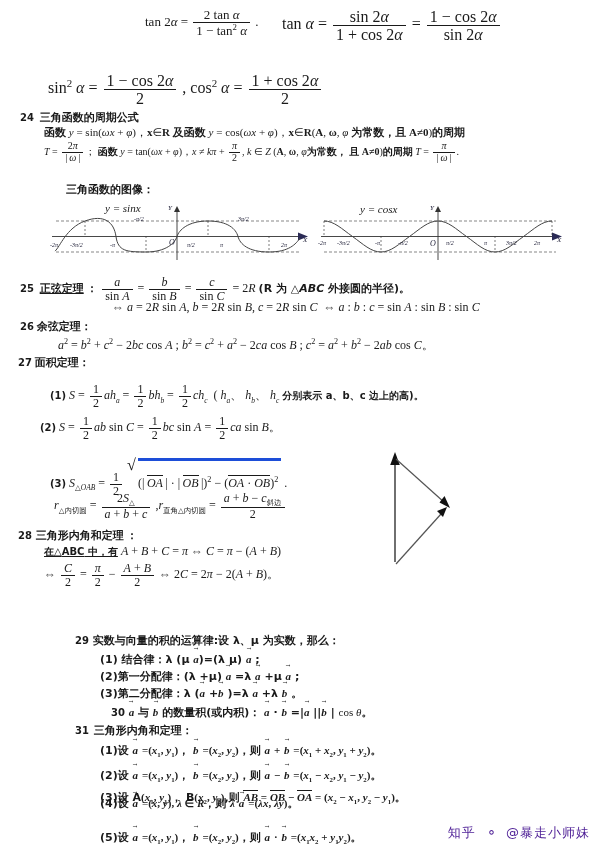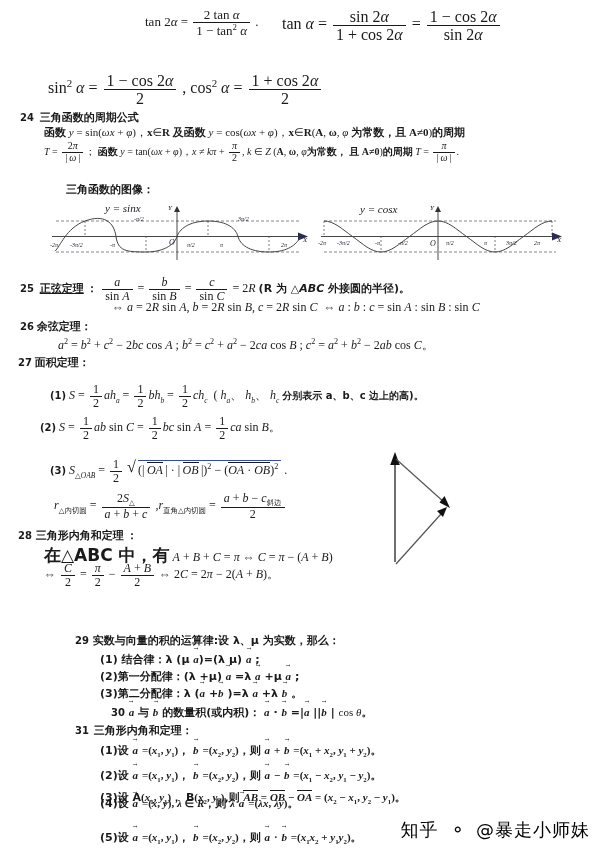--- a/index.html
+++ b/index.html
@@ -20,32 +20,32 @@
   .fr .n{display:block;padding:0 3px;border-bottom:1px solid #1a1a1a;}
   .fr .d{display:block;padding:0 3px;}
   .sup{font-size:.68em;vertical-align:super;}
   .sub{font-size:.62em;vertical-align:sub;}
   .vec{position:relative;display:inline-block;padding-top:1px;}
   .vec::after{content:"\2192";position:absolute;left:50%;top:-9px;
     transform:translateX(-50%) scaleX(.8);font-size:.8em;line-height:1;}
   .ovl{border-top:1px solid #1a1a1a;display:inline-block;padding-top:0px;position:relative;}
   .sq{display:inline-block;position:relative;padding-left:11px;}
   .sq::before{content:"\221A";position:absolute;left:0;top:-2px;font-size:1.35em;}
-  .sq > .rad{border-top:1px solid #1d4ed8;display:inline-block;padding-top:1px;}
+  .sq > .rad{border-top:3px solid #1d4ed8;display:inline-block;padding-top:14px;}
 
   
   .graph{position:absolute;border:0;}
   .gtitle{position:absolute;font-style:italic;font-family:"Liberation Serif",serif;}
   .tick{position:absolute;font-size:6px;font-style:italic;color:#22223a;
         font-family:"Liberation Serif",serif;white-space:nowrap;}
   .axlabel{position:absolute;font-size:7px;font-style:italic;color:#22223a;}
 
   .watermark{
-    position:absolute;right:10px;bottom:14px;color:#000000;
-    font-family:"DejaVu Sans",sans-serif;font-size:18px;letter-spacing:1px;
+    position:absolute;right:10px;bottom:14px;color:#4c1d95;
+    font-family:"DejaVu Sans",sans-serif;font-size:13px;letter-spacing:1px;
     white-space:nowrap;
   }
   .wmicon{display:inline-block;margin:0 3px 0 5px;}
 </style>
 </head>
 <body>
 
 <div class="page">
 
   <div class="blk math" style="left:145px;top:8px;font-size:13px;">
@@ -213,21 +213,21 @@
     <span class="fr"><span class="n"><i>a</i> + <i>b</i> − <i>c</i><span class="sub" style="font-family:'DejaVu Sans',sans-serif;">斜边</span></span><span class="d">2</span></span>
   </div>
 
   <div class="blk" style="left:18px;top:528px;font-size:11px;">
     <span class="num">28</span>
     <span class="cn" style="margin-left:1px;">三角形内角和定理</span>
     <span class="cn">：</span>
   </div>
 
   <div class="blk math" style="left:44px;top:544px;font-size:12px;white-space:nowrap;">
-    <span class="cn" style="font-size:17px;">在△<b>ABC</b> 中，有</span>
+    <span class="cn" style="font-size:10px;text-decoration:underline;">在△<b>ABC</b> 中，有</span>
     <i>A</i> + <i>B</i> + <i>C</i> = <i>π</i> ⇔ <i>C</i> = <i>π</i> − (<i>A</i> + <i>B</i>)
   </div>
 
   <div class="blk math" style="left:44px;top:562px;font-size:12px;white-space:nowrap;">
     ⇔ <span class="fr"><span class="n"><i>C</i></span><span class="d">2</span></span> =
     <span class="fr"><span class="n"><i>π</i></span><span class="d">2</span></span> −
     <span class="fr"><span class="n"><i>A</i> + <i>B</i></span><span class="d">2</span></span>
     ⇔ 2<i>C</i> = 2<i>π</i> − 2(<i>A</i> + <i>B</i>)。
   </div>
 

